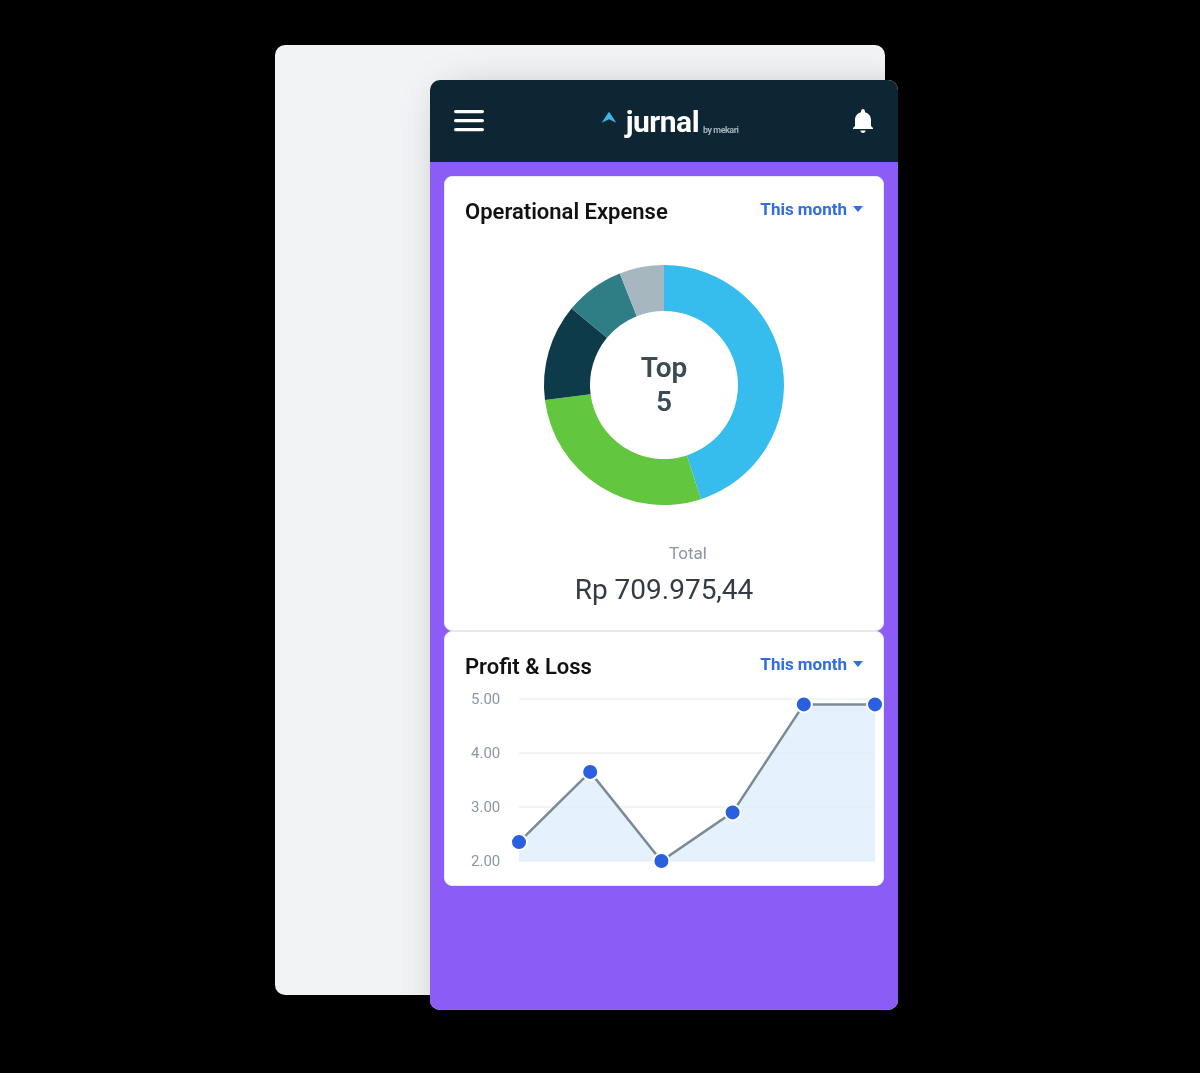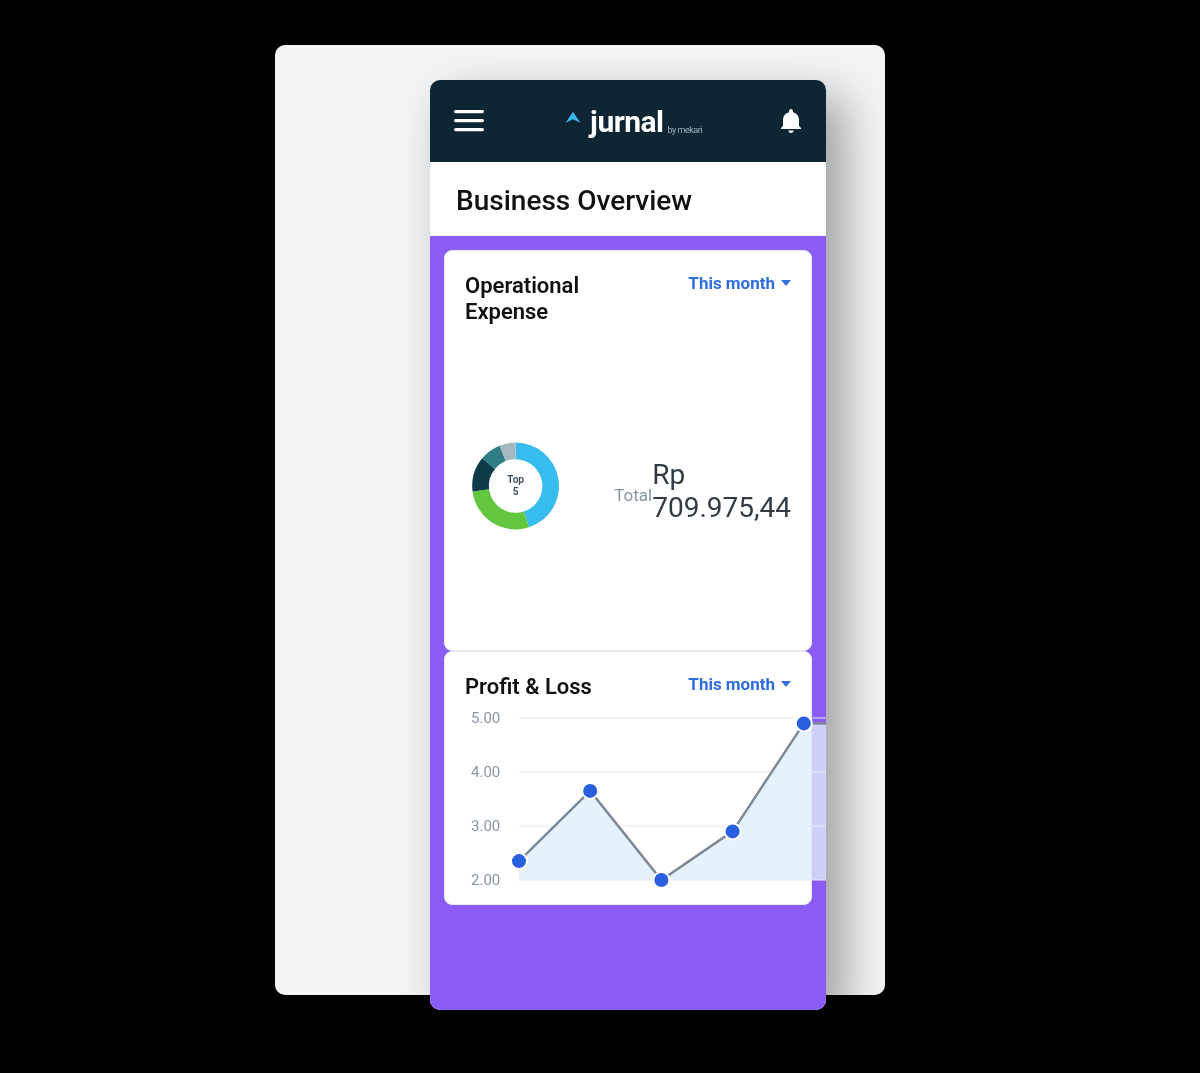--- a/index.html
+++ b/index.html
@@ -18,21 +18,21 @@
     width: 610px;
     height: 950px;
     background: #f1f3f5;
     border-radius: 10px;
     box-shadow: 25px 25px 60px rgba(0,0,0,0.25);
   }
   .phone {
     position: absolute;
     left: 430px;
     top: 80px;
-    width: 396px;
+    width: 468px;
     height: 930px;
     background: #fff;
     border-radius: 10px;
     box-shadow: 18px 18px 45px rgba(0,0,0,0.35);
     overflow: hidden;
     display: flex;
     flex-direction: column;
   }
   .header {
     height: 82px;
@@ -47,21 +47,21 @@
     display: flex;
     align-items: baseline;
     gap: 6px;
     font-weight: 700;
     font-size: 30px;
     letter-spacing: -0.5px;
   }
   .brand-sub {
     font-size: 9px;
     color: #9fb2bd;
-    font-weight: 400;
+    font-weight: 700;
     margin-left: -2px;
     align-self: flex-end;
     margin-bottom: 4px;
   }
   .page-title-wrap {
     padding: 22px 26px 18px;
     border-bottom: 1px solid #eef0f2;
   }
   .page-title {
     font-size: 28px;
@@ -103,20 +103,21 @@
     cursor: pointer;
   }
   .filter .tri {
     width: 0; height: 0;
     border-left: 5px solid transparent;
     border-right: 5px solid transparent;
     border-top: 6px solid #2f6de0;
   }
   .donut-wrap {
     display: flex;
+    flex-direction: column;
     align-items: center;
     margin-top: 20px;
   }
   .donut-center-text {
     font-size: 28px;
     font-weight: 600;
     fill: #3b4a55;
   }
   .total-label {
     margin-top: 18px;
@@ -161,23 +162,20 @@
       <span>jurnal</span>
       <span class="brand-sub">by mekari</span>
     </div>
     <div class="bell">
       <svg width="22" height="24" viewBox="0 0 22 24">
         <path d="M11 24c1.4 0 2.6-1.1 2.6-2.5H8.4C8.4 22.9 9.6 24 11 24zM19 17v-6c0-3.8-2.5-7-6-7.7V2.5C13 1.1 12.1 0 11 0S9 1.1 9 2.5v0.8C5.5 4 3 7.2 3 11v6l-2 2v1h20v-1l-2-2z" fill="#fff"></path>
       </svg>
     </div>
   </div>
 
-  <div class="page-title-wrap">
-    <div class="page-title">Business Overview</div>
-  </div>
 
   <div class="content">
 
     <div class="card">
       <div class="card-head">
         <div class="card-title">Operational Expense</div>
         <div class="filter">
           <span>This month</span>
           <span class="tri"></span>
         </div>

